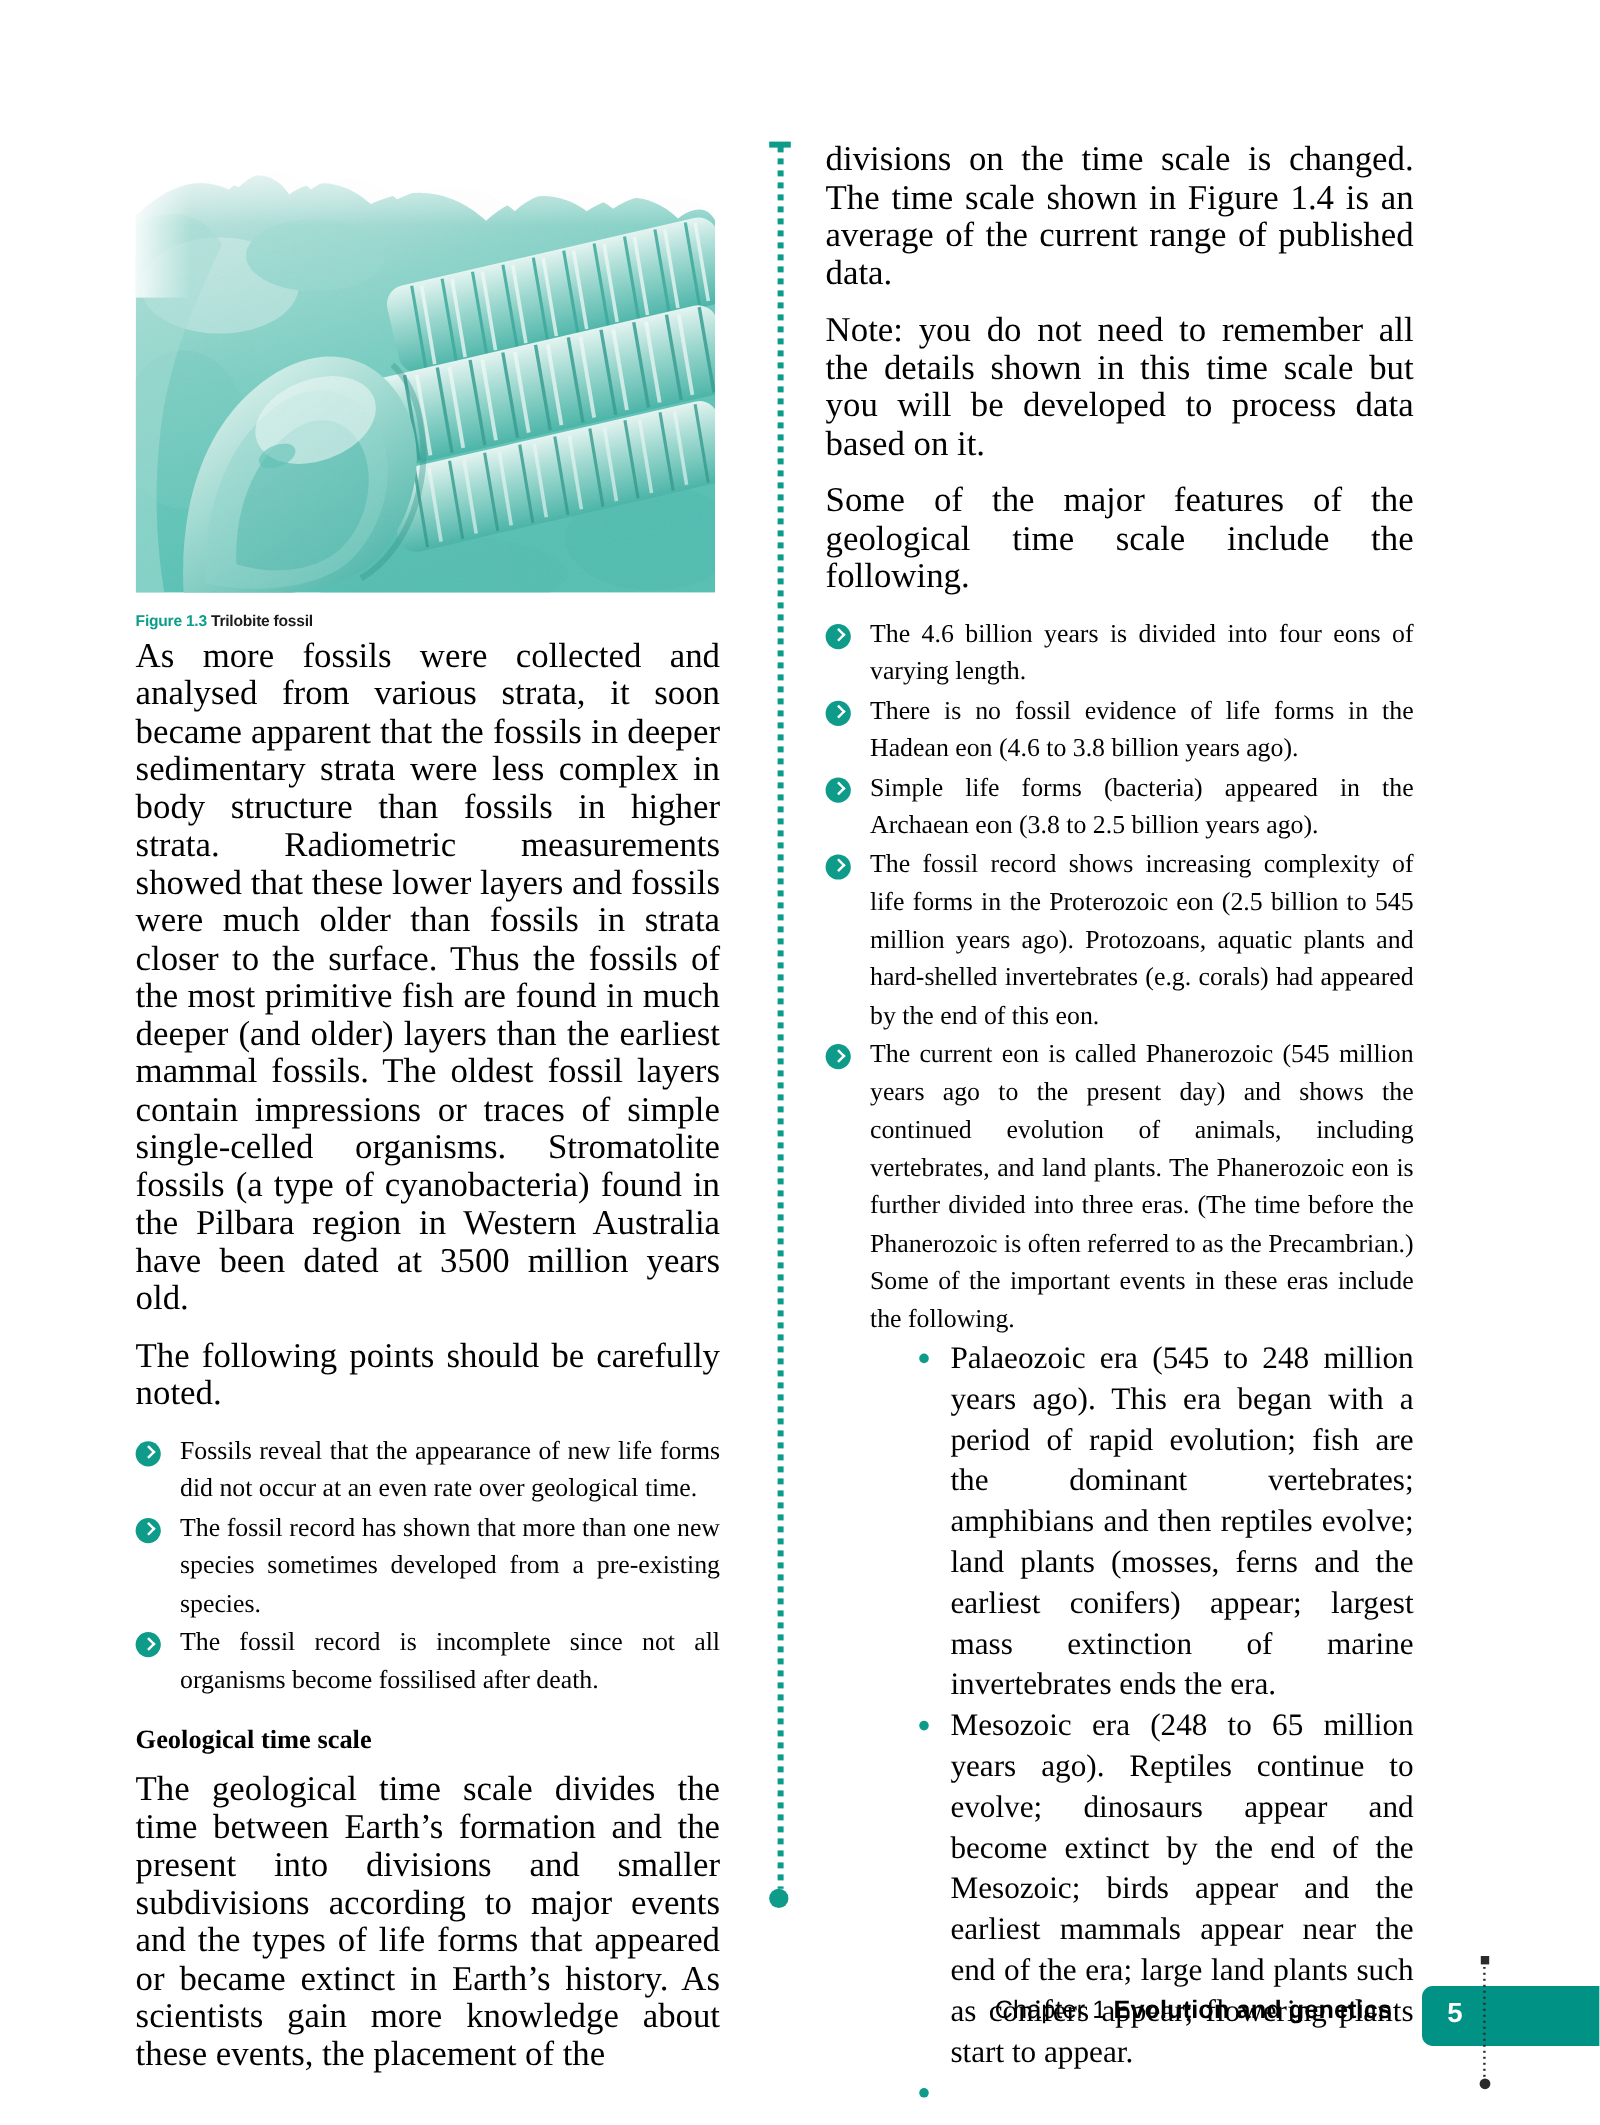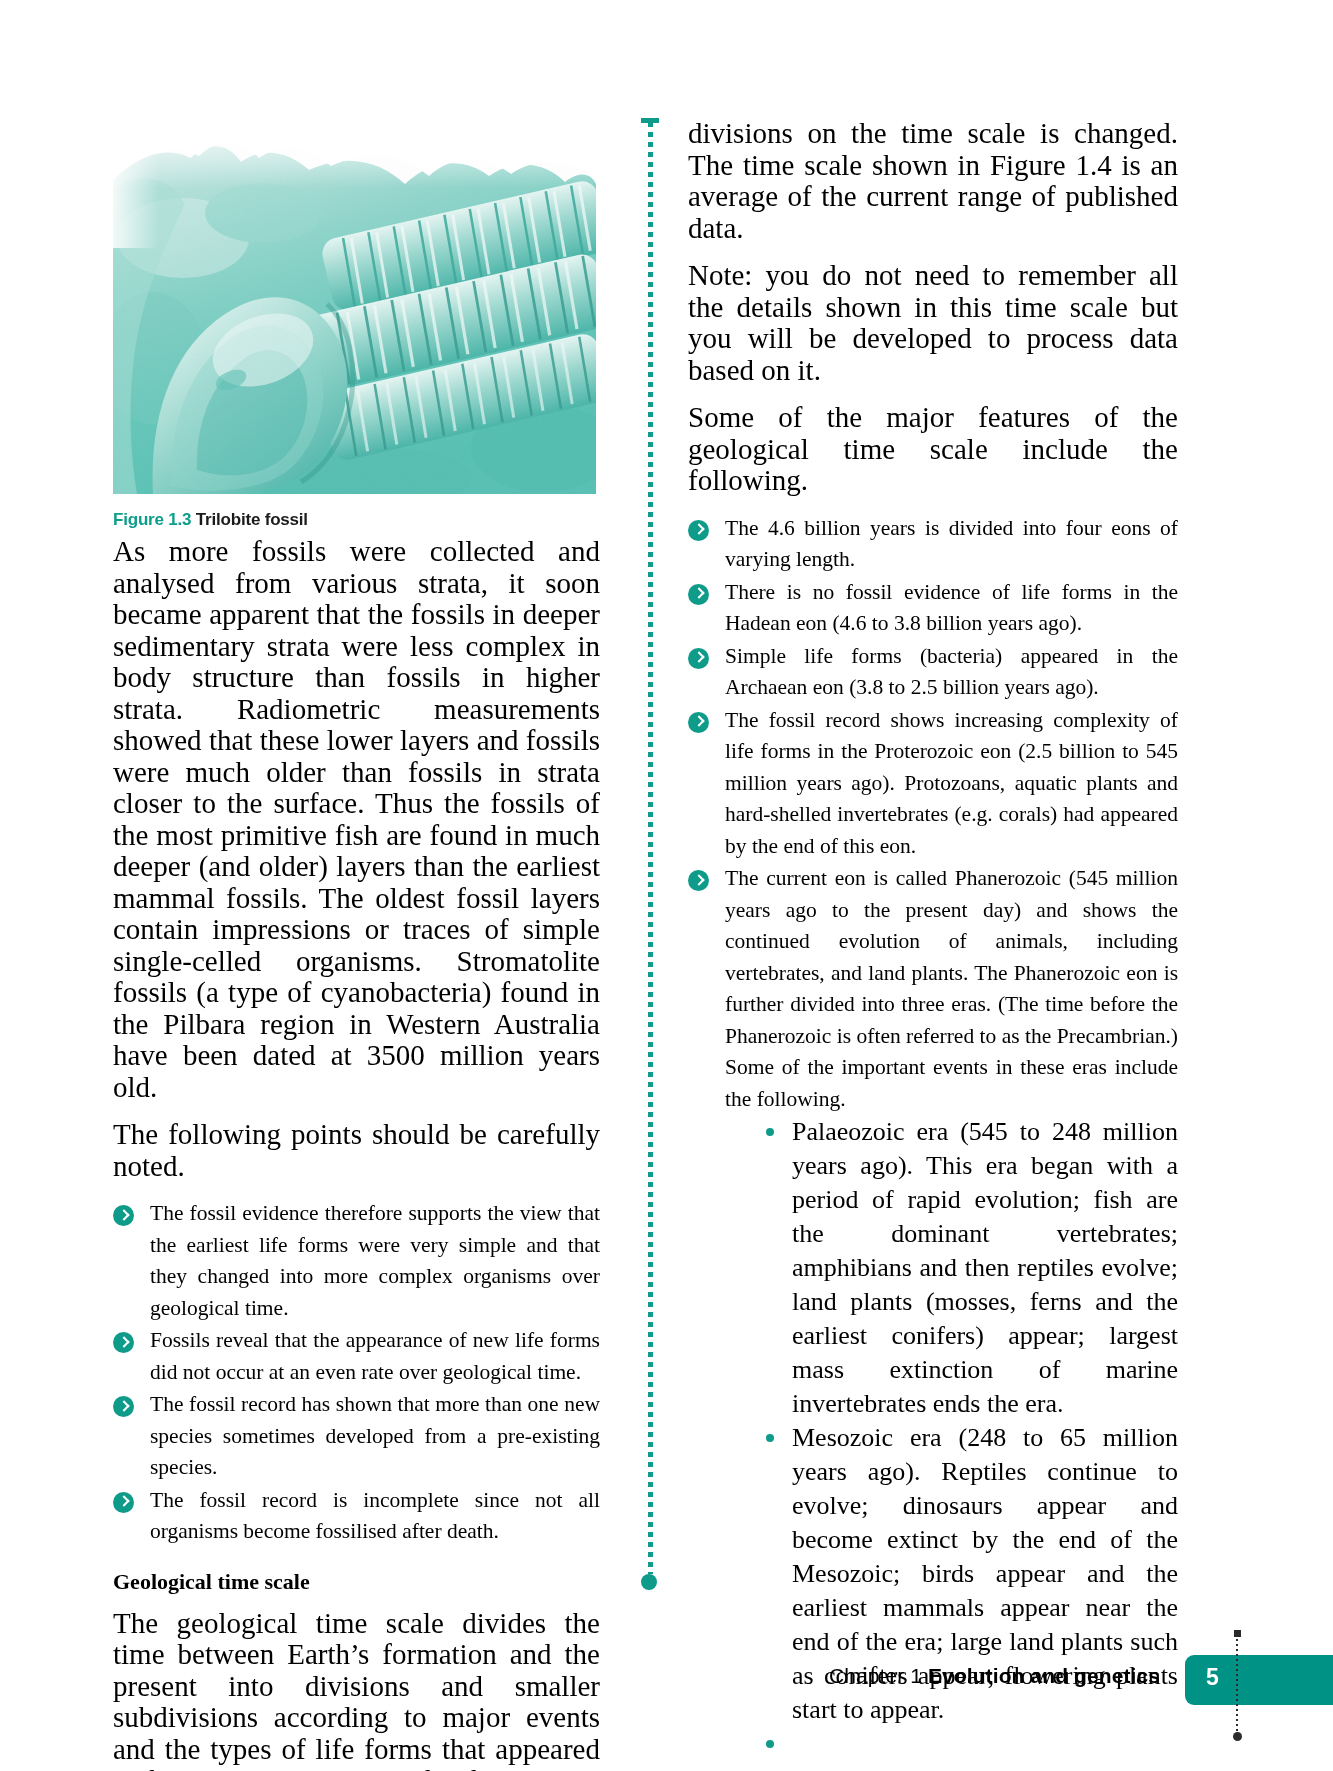--- a/index.html
+++ b/index.html
@@ -42,21 +42,21 @@
     display: block;
     background: #ffffff;
     position: relative;
     overflow: hidden;
   }
   .fossil-photo svg { display: block; }
 
   .fig-caption {
     margin-top: 16px;
     font-family: "Liberation Sans", sans-serif;
-    font-size: 17px;
+    font-size: 13px;
     line-height: 1.2;
     letter-spacing: -0.2px;
     font-weight: 700;
     color: #161616;
     white-space: nowrap;
   }
   .fig-caption .fig-label {
     color: #0c9e8b;
     font-weight: 700;
   }
@@ -433,24 +433,20 @@
         <span class="fig-label">Figure 1.3</span><span>&nbsp;</span><span class="fig-text">Trilobite fossil</span>
       </div>
     </div>
 
     <p class="body">As more fossils were collected and analysed from various strata, it soon became apparent that the fossils in deeper sedimentary strata were less complex in body structure than fossils in higher strata. Radiometric measurements showed that these lower layers and fossils were much older than fossils in strata closer to the surface. Thus the fossils of the most primitive fish are found in much deeper (and older) layers than the earliest mammal fossils. The oldest fossil layers contain impressions or traces of simple single-celled organisms. Stromatolite fossils (a type of cyanobacteria) found in the Pilbara region in Western Australia have been dated at 3500 million years old.</p>
     <p class="body">The following points should be carefully noted.</p>
 
     <ul class="chev-list">
       <li>
         <span class="chev-bullet"></span>
-        <span>The fossil evidence therefore supports the view that the earliest life forms were very simple and that they changed into more complex organisms over geological time.</span>
-      </li>
-      <li>
-        <span class="chev-bullet"></span>
         <span>Fossils reveal that the appearance of new life forms did not occur at an even rate over geological time.</span>
       </li>
       <li>
         <span class="chev-bullet"></span>
         <span>The fossil record has shown that more than one new species sometimes developed from a pre-existing species.</span>
       </li>
       <li>
         <span class="chev-bullet"></span>
         <span>The fossil record is incomplete since not all organisms become fossilised after death.</span>
       </li>

